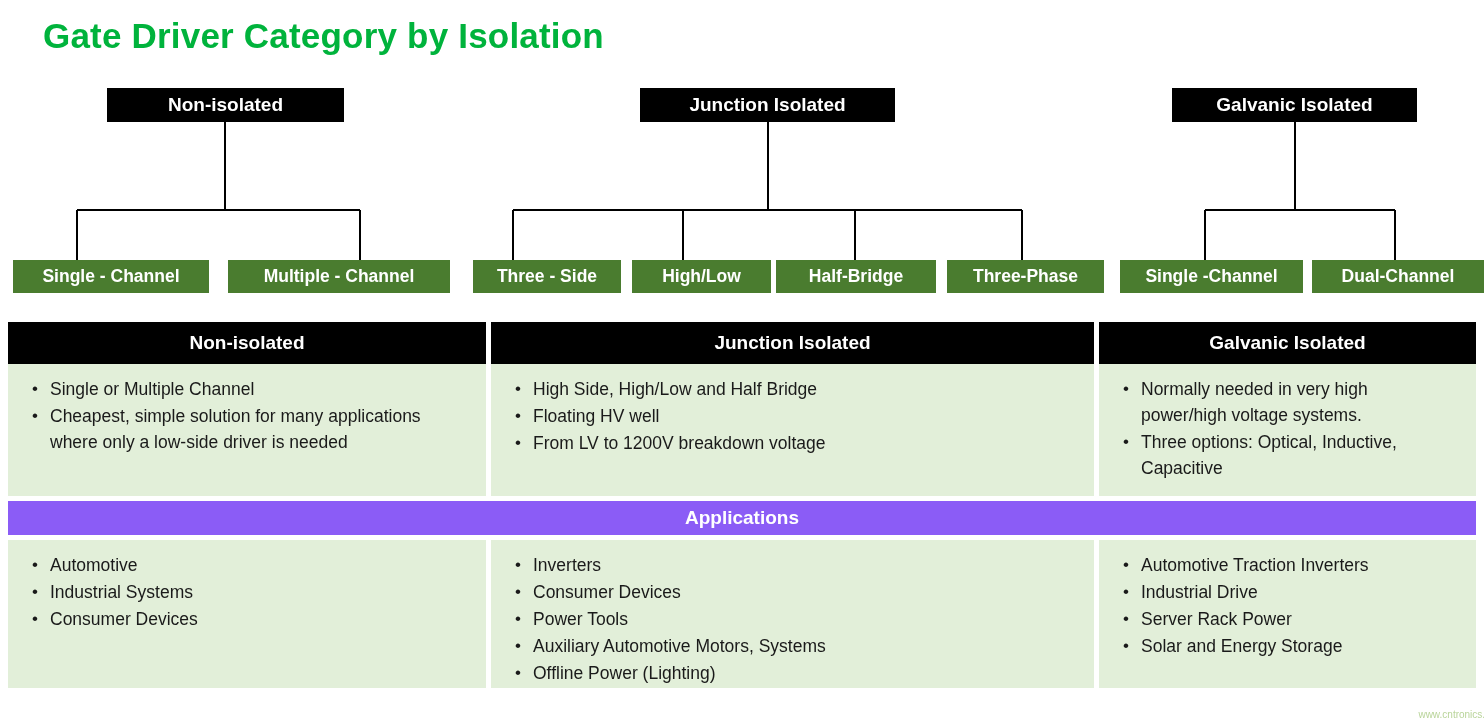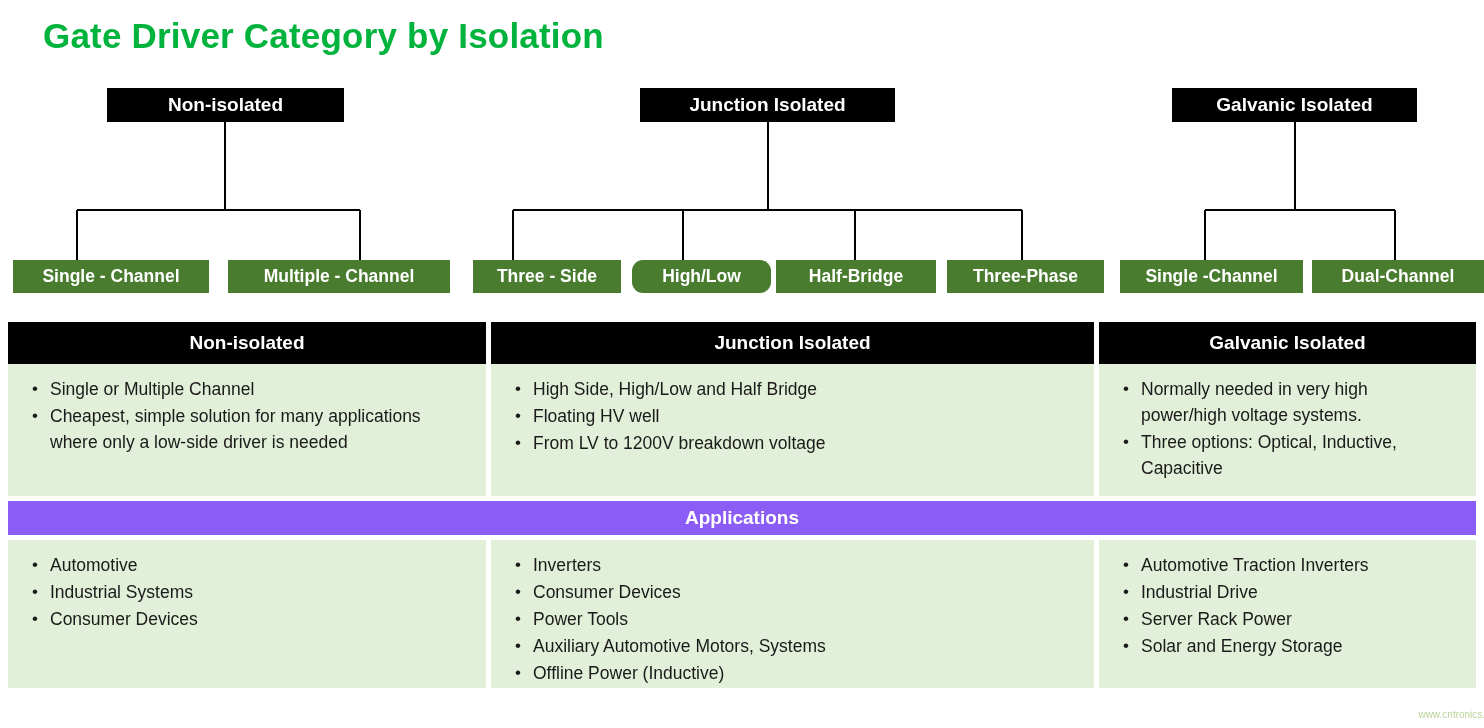--- a/index.html
+++ b/index.html
@@ -189,21 +189,21 @@
 
     <div class="node-leaf" style="left:13px; top:180px; width:196px;">
       <span>Single - Channel</span>
     </div>
     <div class="node-leaf" style="left:228px; top:180px; width:222px;">
       <span>Multiple - Channel</span>
     </div>
     <div class="node-leaf" style="left:473px; top:180px; width:148px;">
       <span>Three - Side</span>
     </div>
-    <div class="node-leaf" style="left:632px; top:180px; width:139px;border-radius:11px;">
+    <div class="node-leaf" style="left:632px; top:180px; width:139px;">
       <span>High/Low</span>
     </div>
     <div class="node-leaf" style="left:776px; top:180px; width:160px;">
       <span>Half-Bridge</span>
     </div>
     <div class="node-leaf" style="left:947px; top:180px; width:157px;">
       <span>Three-Phase</span>
     </div>
     <div class="node-leaf" style="left:1120px; top:180px; width:183px;">
       <span>Single -Channel</span>
@@ -265,21 +265,21 @@
           <li>Consumer Devices</li>
         </ul>
       </div>
       <div class="hdr-gap"></div>
       <div class="body-cell" style="flex:0 0 603px; height:148px;">
         <ul class="bl">
           <li>Inverters</li>
           <li>Consumer Devices</li>
           <li>Power Tools</li>
           <li>Auxiliary Automotive Motors, Systems</li>
-          <li>Offline Power (Inductive)</li>
+          <li>Offline Power (Lighting)</li>
         </ul>
       </div>
       <div class="hdr-gap"></div>
       <div class="body-cell" style="flex:1 1 auto; height:148px;">
         <ul class="bl">
           <li>Automotive Traction Inverters</li>
           <li>Industrial Drive</li>
           <li>Server Rack Power</li>
           <li>Solar and Energy Storage</li>
         </ul>

